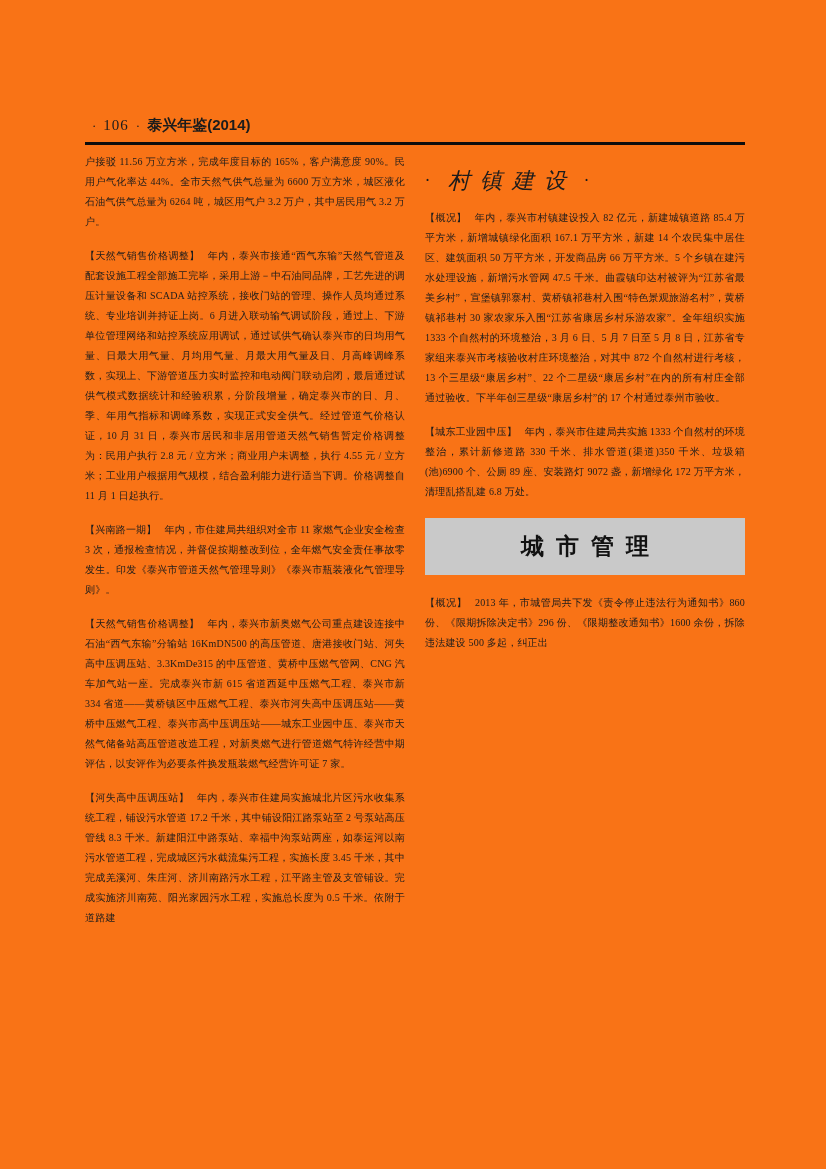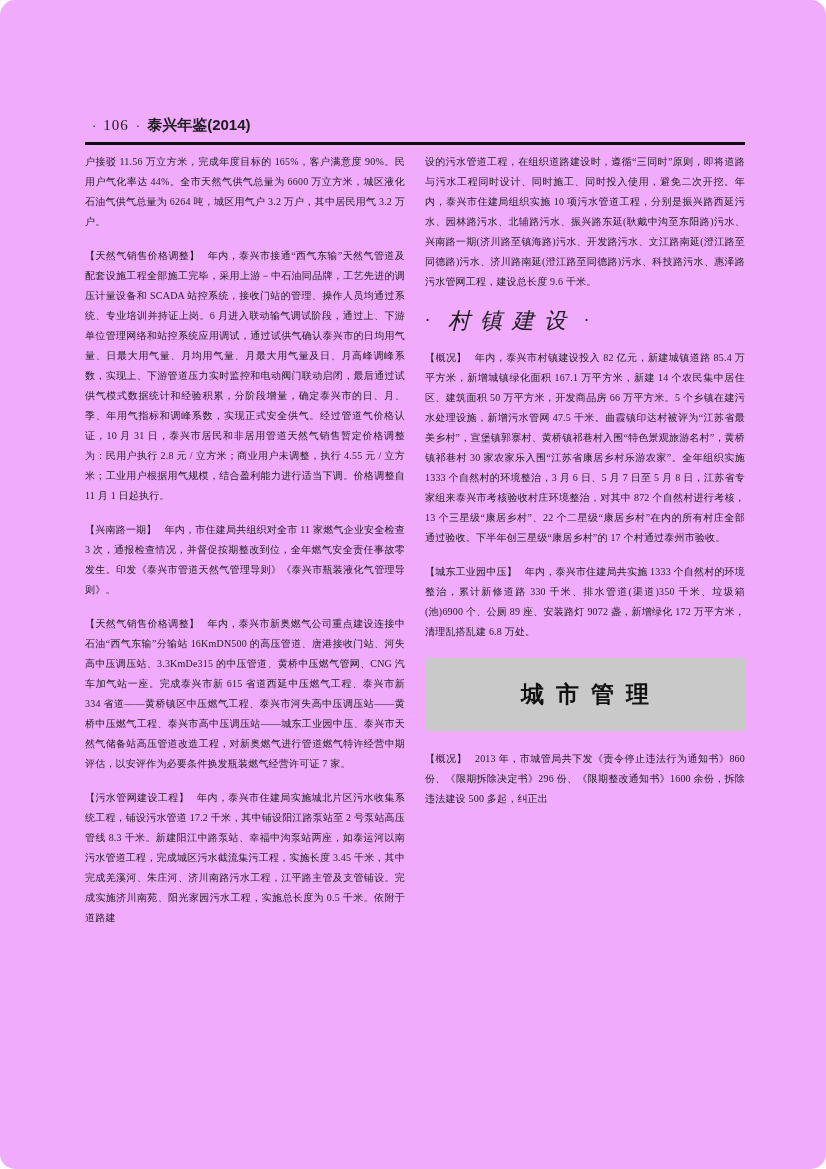--- a/index.html
+++ b/index.html
@@ -4,25 +4,24 @@
 <style>
   html, body {
     margin: 0;
     padding: 0;
     background: #ffffff;
   }
   .page {
     position: relative;
     width: 826px;
     height: 1169px;
-    background: #f0abfc;
+    background: #f97316;
     overflow: hidden;
     font-family: "Liberation Serif", "DejaVu Serif", serif;
     color: #1c1c1c;
-    border-radius: 15px;
   }
   .content {
     position: absolute;
     left: 85px;
     top: 116px;
     width: 660px;
   }
   .running-head {
     font-size: 15px;
     line-height: 18px;
@@ -81,21 +80,21 @@
     font-style: normal;
     font-size: 16px;
     vertical-align: 2px;
   }
   .section-heading .sec-title {
     letter-spacing: 10px;
     margin: 0 8px 0 18px;
   }
   .chapter-banner {
     background: #c9c9c9;
-    height: 73px;
+    height: 57px;
     margin: 16px 0 18px 0;
     display: flex;
     align-items: center;
     justify-content: center;
   }
   .chapter-banner .banner-title {
     font-family: "Liberation Sans", "DejaVu Sans", sans-serif;
     font-weight: bold;
     font-size: 23px;
     color: #111;
@@ -122,25 +121,24 @@
 
       <div class="col">
         <p class="para"><span>户接驳 11.56 万立方米，完成年度目标的 165%，客户满意度 90%。民用户气化率达 44%。全市天然气供气总量为 6600 万立方米，城区液化石油气供气总量为 6264 吨，城区用气户 3.2 万户，其中居民用气 3.2 万户。</span></p>
 
         <p class="para"><b class="entry-title">【天然气销售价格调整】</b><span>年内，泰兴市接通“西气东输”天然气管道及配套设施工程全部施工完毕，采用上游－中石油同品牌，工艺先进的调压计量设备和 SCADA 站控系统，接收门站的管理、操作人员均通过系统、专业培训并持证上岗。6 月进入联动输气调试阶段，通过上、下游单位管理网络和站控系统应用调试，通过试供气确认泰兴市的日均用气量、日最大用气量、月均用气量、月最大用气量及日、月高峰调峰系数，实现上、下游管道压力实时监控和电动阀门联动启闭，最后通过试供气模式数据统计和经验积累，分阶段增量，确定泰兴市的日、月、季、年用气指标和调峰系数，实现正式安全供气。经过管道气价格认证，10 月 31 日，泰兴市居民和非居用管道天然气销售暂定价格调整为：民用户执行 2.8 元 / 立方米；商业用户未调整，执行 4.55 元 / 立方米；工业用户根据用气规模，结合盈利能力进行适当下调。价格调整自 11 月 1 日起执行。</span></p>
 
         <p class="para"><b class="entry-title">【兴南路一期】</b><span>年内，市住建局共组织对全市 11 家燃气企业安全检查 3 次，通报检查情况，并督促按期整改到位，全年燃气安全责任事故零发生。印发《泰兴市管道天然气管理导则》《泰兴市瓶装液化气管理导则》。</span></p>
 
         <p class="para"><b class="entry-title">【天然气销售价格调整】</b><span>年内，泰兴市新奥燃气公司重点建设连接中石油“西气东输”分输站 16KmDN500 的高压管道、唐港接收门站、河失高中压调压站、3.3KmDe315 的中压管道、黄桥中压燃气管网、CNG 汽车加气站一座。完成泰兴市新 615 省道西延中压燃气工程、泰兴市新 334 省道——黄桥镇区中压燃气工程、泰兴市河失高中压调压站——黄桥中压燃气工程、泰兴市高中压调压站——城东工业园中压、泰兴市天然气储备站高压管道改造工程，对新奥燃气进行管道燃气特许经营中期评估，以安评作为必要条件换发瓶装燃气经营许可证 7 家。</span></p>
 
-        <p class="para"><b class="entry-title">【污水管网建设工程】</b><span>年内，泰兴市住建局实施城北片区污水收集系统工程，铺设污水管道 17.2 千米，其中铺设阳江路泵站至 2 号泵站高压管线 8.3 千米。新建阳江中路泵站、幸福中沟泵站两座，如泰运河以南污水管道工程，完成城区污水截流集污工程，实施长度 3.45 千米，其中完成羌溪河、朱庄河、济川南路污水工程，江平路主管及支管铺设。完成实施济川南苑、阳光家园污水工程，实施总长度为 0.5 千米。依附于道路建</span></p>
+        <p class="para"><b class="entry-title">【河失高中压调压站】</b><span>年内，泰兴市住建局实施城北片区污水收集系统工程，铺设污水管道 17.2 千米，其中铺设阳江路泵站至 2 号泵站高压管线 8.3 千米。新建阳江中路泵站、幸福中沟泵站两座，如泰运河以南污水管道工程，完成城区污水截流集污工程，实施长度 3.45 千米，其中完成羌溪河、朱庄河、济川南路污水工程，江平路主管及支管铺设。完成实施济川南苑、阳光家园污水工程，实施总长度为 0.5 千米。依附于道路建</span></p>
       </div>
 
       <div class="col">
-        <p class="para"><span>设的污水管道工程，在组织道路建设时，遵循“三同时”原则，即将道路与污水工程同时设计、同时施工、同时投入使用，避免二次开挖。年内，泰兴市住建局组织实施 10 项污水管道工程，分别是振兴路西延污水、园林路污水、北辅路污水、振兴路东延(耿戴中沟至东阳路)污水、兴南路一期(济川路至镇海路)污水、开发路污水、文江路南延(澄江路至同德路)污水、济川路南延(澄江路至同德路)污水、科技路污水、惠泽路污水管网工程，建设总长度 9.6 千米。</span></p>
 
         <div class="section-heading">
           <span class="sec-dot">·</span><span class="sec-title">村镇建设</span><span class="sec-dot">·</span>
         </div>
 
         <p class="para"><b class="entry-title">【概况】</b><span>年内，泰兴市村镇建设投入 82 亿元，新建城镇道路 85.4 万平方米，新增城镇绿化面积 167.1 万平方米，新建 14 个农民集中居住区、建筑面积 50 万平方米，开发商品房 66 万平方米。5 个乡镇在建污水处理设施，新增污水管网 47.5 千米。曲霞镇印达村被评为“江苏省最美乡村”，宣堡镇郭寨村、黄桥镇祁巷村入围“特色景观旅游名村”，黄桥镇祁巷村 30 家农家乐入围“江苏省康居乡村乐游农家”。全年组织实施 1333 个自然村的环境整治，3 月 6 日、5 月 7 日至 5 月 8 日，江苏省专家组来泰兴市考核验收村庄环境整治，对其中 872 个自然村进行考核，13 个三星级“康居乡村”、22 个二星级“康居乡村”在内的所有村庄全部通过验收。下半年创三星级“康居乡村”的 17 个村通过泰州市验收。</span></p>
 
         <p class="para"><b class="entry-title">【城东工业园中压】</b><span>年内，泰兴市住建局共实施 1333 个自然村的环境整治，累计新修道路 330 千米、排水管道(渠道)350 千米、垃圾箱(池)6900 个、公厕 89 座、安装路灯 9072 盏，新增绿化 172 万平方米，清理乱搭乱建 6.8 万处。</span></p>
 
 

